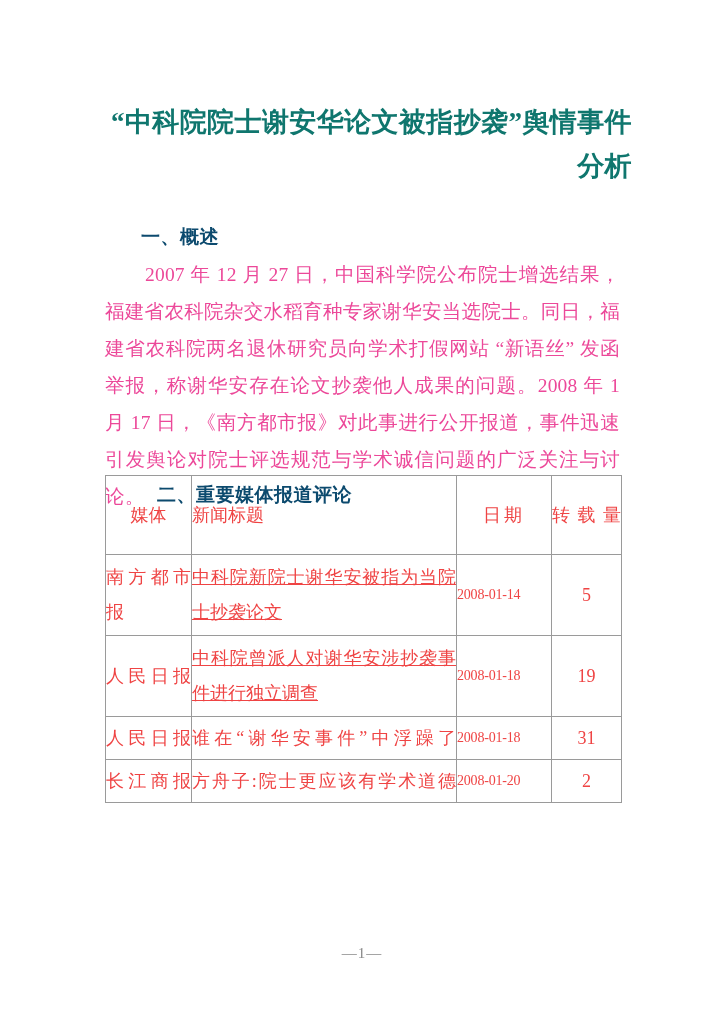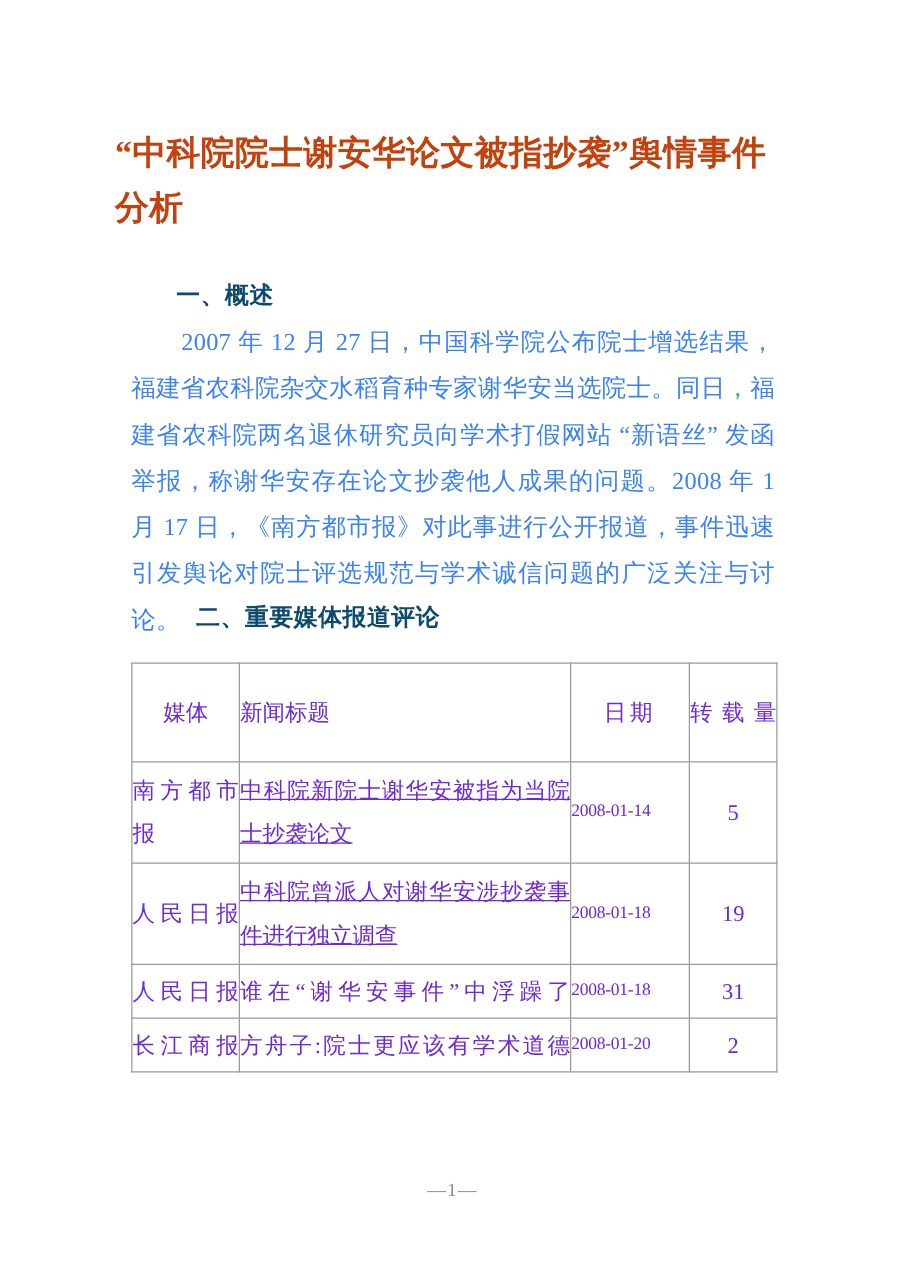--- a/index.html
+++ b/index.html
@@ -17,27 +17,27 @@
     color: #111111;
     box-sizing: border-box;
   }
 
   
   .doc-title {
     position: absolute;
     left: 92px;
     top: 100px;
     width: 540px;
-    text-align: left;
+    text-align: right;
     font-family: "Liberation Serif", "DejaVu Serif", serif;
     font-weight: bold;
     font-size: 27px;
     line-height: 44px;
     letter-spacing: 0.4px;
-    color: #c2410c;
+    color: #0f766e;
   }
 
   
   .sec-heading {
     position: absolute;
     font-family: "DejaVu Sans", "Liberation Sans", sans-serif;
     font-weight: bold;
     font-size: 19px;
     line-height: 26px;
     color: #0c4a6e;
@@ -52,35 +52,35 @@
     position: absolute;
     left: 105px;
     top: 256px;
     width: 515px;
     font-family: "Liberation Serif", "DejaVu Serif", serif;
     font-size: 19.5px;
     line-height: 37px;
     text-align: justify;
     text-align-last: left;
     text-indent: 40px;
-    color: #3b82f6;
+    color: #ec4899;
     letter-spacing: 0.2px;
   }
 
   
   .media-table {
     position: absolute;
     left: 105px;
-    top: 530px;
+    top: 475px;
     width: 516px;
     border-collapse: collapse;
     table-layout: fixed;
     font-family: "Liberation Serif", "DejaVu Serif", serif;
     font-size: 18px;
-    color: #6d28d9;
+    color: #ef4444;
   }
   .media-table td, .media-table th {
     border: 1px solid #9a9a9a;
     padding: 0;
     vertical-align: middle;
     font-weight: normal;
   }
   .col-media   { width: 86px; }
   .col-title   { width: 265px; }
   .col-date    { width: 95px; }

